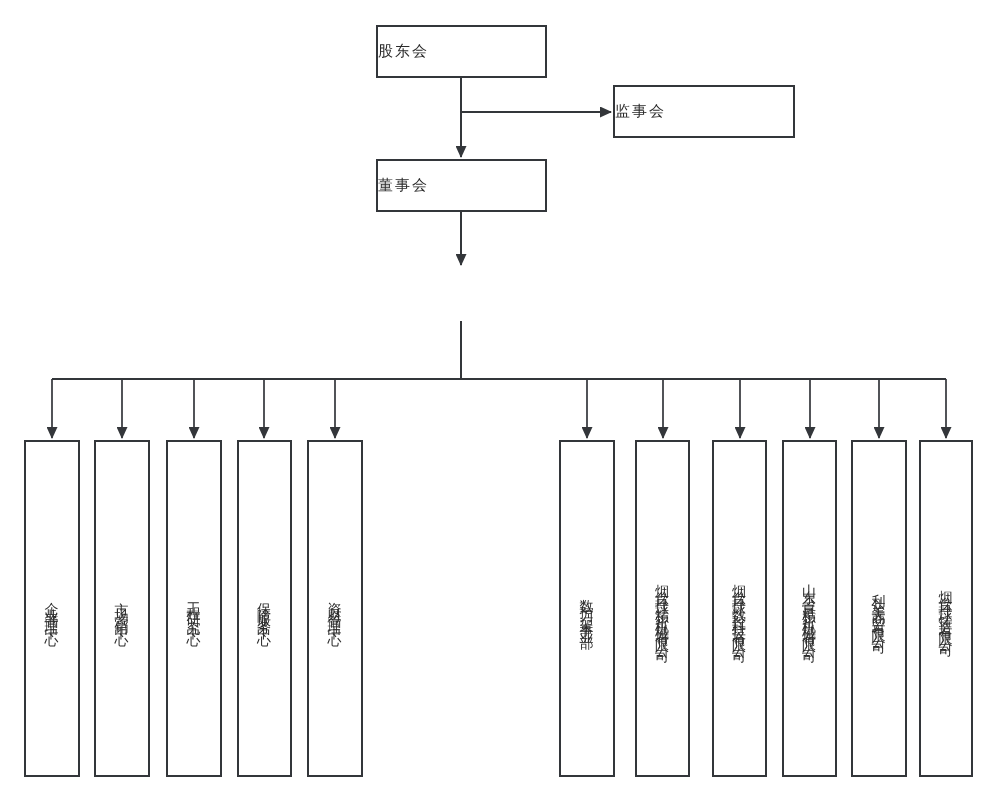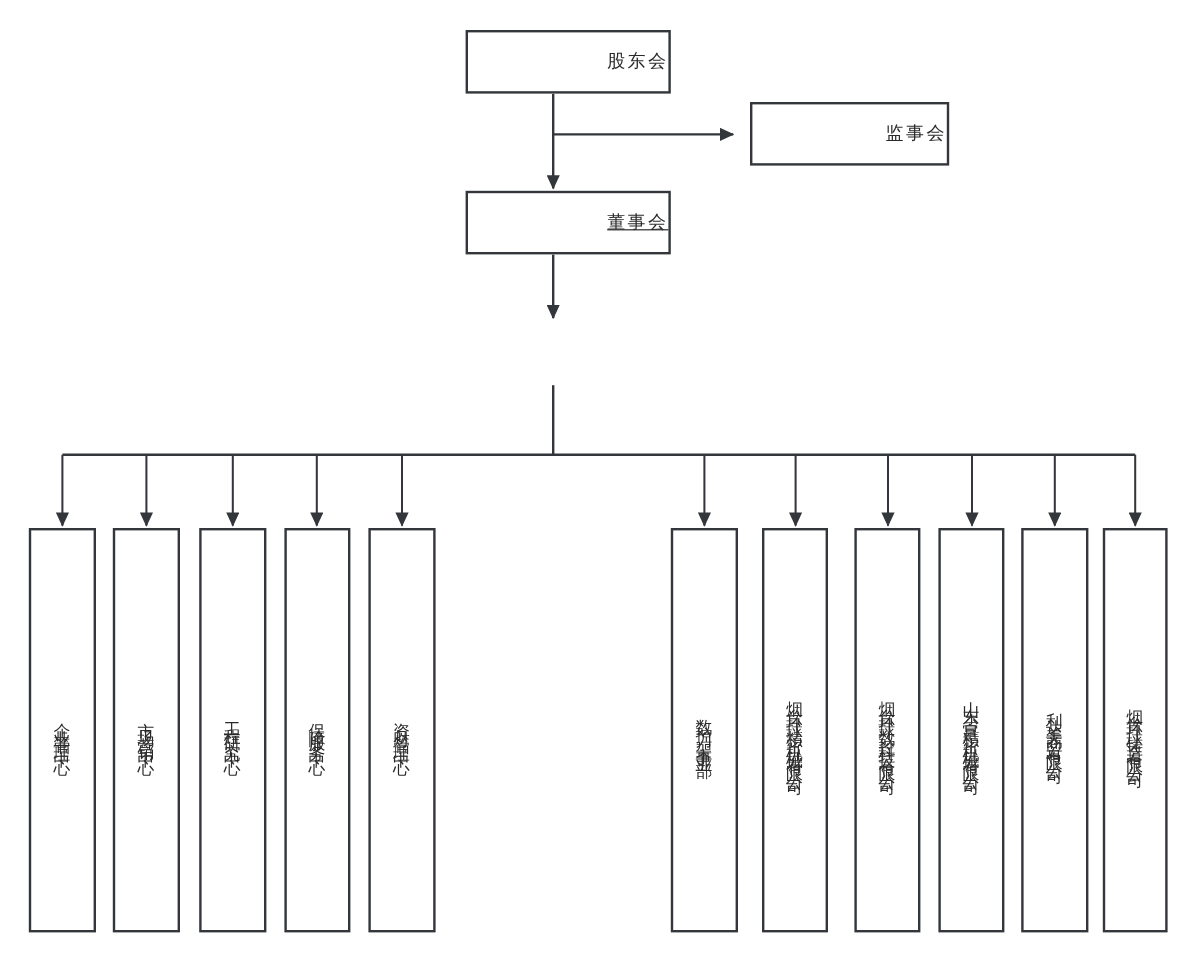--- a/index.html
+++ b/index.html
@@ -23,26 +23,25 @@
     height: 804px;
     pointer-events: none;
   }
   .node {
     position: absolute;
     box-sizing: border-box;
     border: 2px solid #33363a;
     background: #ffffff;
     display: flex;
     align-items: center;
-    justify-content: flex-end;
+    justify-content: flex-start;
     color: #2a2a2a;
     font-size: 15px;
     letter-spacing: 2px;
     text-align: center;
-    margin-left: 12px;
   }
   .node-top { height: 53px; }
   .unit {
     position: absolute;
     box-sizing: border-box;
     border: 2px solid #33363a;
     background: #ffffff;
     top: 440px;
     height: 337px;
     display: flex;
@@ -91,25 +90,25 @@
     <line x1="740" y1="379" x2="740" y2="438" stroke="#33363a" stroke-width="1.7" marker-end="url(#arrow)"></line>
     <line x1="810" y1="379" x2="810" y2="438" stroke="#33363a" stroke-width="1.7" marker-end="url(#arrow)"></line>
     <line x1="879" y1="379" x2="879" y2="438" stroke="#33363a" stroke-width="1.7" marker-end="url(#arrow)"></line>
     <line x1="946" y1="379" x2="946" y2="438" stroke="#33363a" stroke-width="1.7" marker-end="url(#arrow)"></line>
   </svg>
 
   <div class="node node-top" style="left:376px; top:25px; width:171px;">
     <span>股东会</span>
   </div>
 
-  <div class="node node-top" style="left:613px; top:85px; width:166px;">
+  <div class="node node-top" style="left:613px; top:85px; width:182px;">
     <span>监事会</span>
   </div>
 
-  <div class="node node-top" style="left:376px; top:159px; width:171px;text-decoration:underline;">
+  <div class="node node-top" style="left:376px; top:159px; width:171px;">
     <span>董事会</span>
   </div>
 
 
   <div class="unit" style="left:24px; width:56px;">
     <span class="vtext">企业管理中心</span>
   </div>
   <div class="unit" style="left:94px; width:56px;">
     <span class="vtext">市场营销中心</span>
   </div>

